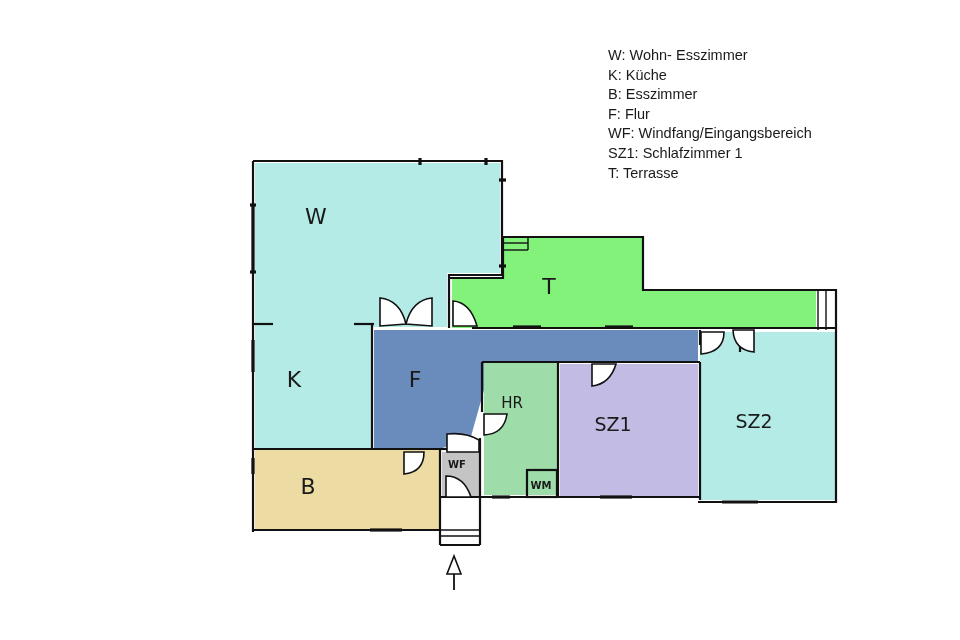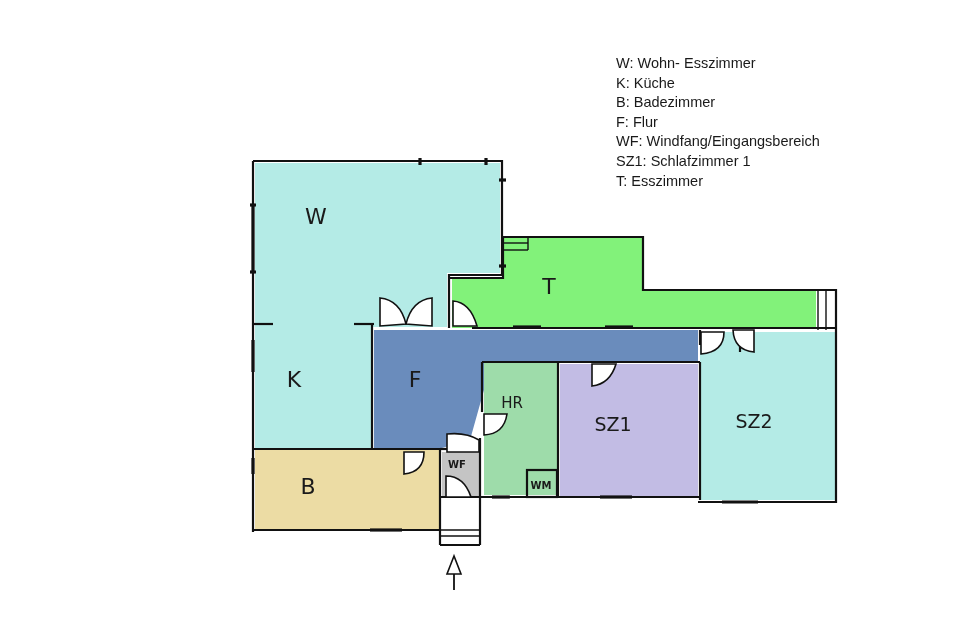--- a/index.html
+++ b/index.html
@@ -37,21 +37,21 @@
       fill: #1a1a1a;
       font-size: 10px;
       text-anchor: middle;
       dominant-baseline: middle;
       font-weight: bold;
     }
     #legend {
       position: absolute;
       left: 608px;
       top: 46px;
-      margin: 8px;
+      margin: 0;
       padding: 0;
       list-style: none;
       font-family: "Liberation Sans", sans-serif;
       font-size: 14.5px;
       line-height: 19.6px;
       color: #1a1a1a;
     }
     #legend li { white-space: nowrap; }
   </style>
 </head>
@@ -181,18 +181,18 @@
 
   <g>
     <polygon points="454,556 447,574 461,574" fill="#ffffff" stroke="#111" stroke-width="1.6"></polygon>
     <line x1="454" y1="574" x2="454" y2="590" stroke="#111" stroke-width="1.8"></line>
   </g>
 </svg>
 
 <ul id="legend">
   <li>W: Wohn- Esszimmer</li>
   <li>K: Küche</li>
-  <li>B: Badezimmer</li>
+  <li>B: Esszimmer</li>
   <li>F: Flur</li>
   <li>WF: Windfang/Eingangsbereich</li>
   <li>SZ1: Schlafzimmer 1</li>
-  <li>T: Esszimmer</li>
+  <li>T: Terrasse</li>
 </ul>
 
 </body></html>

